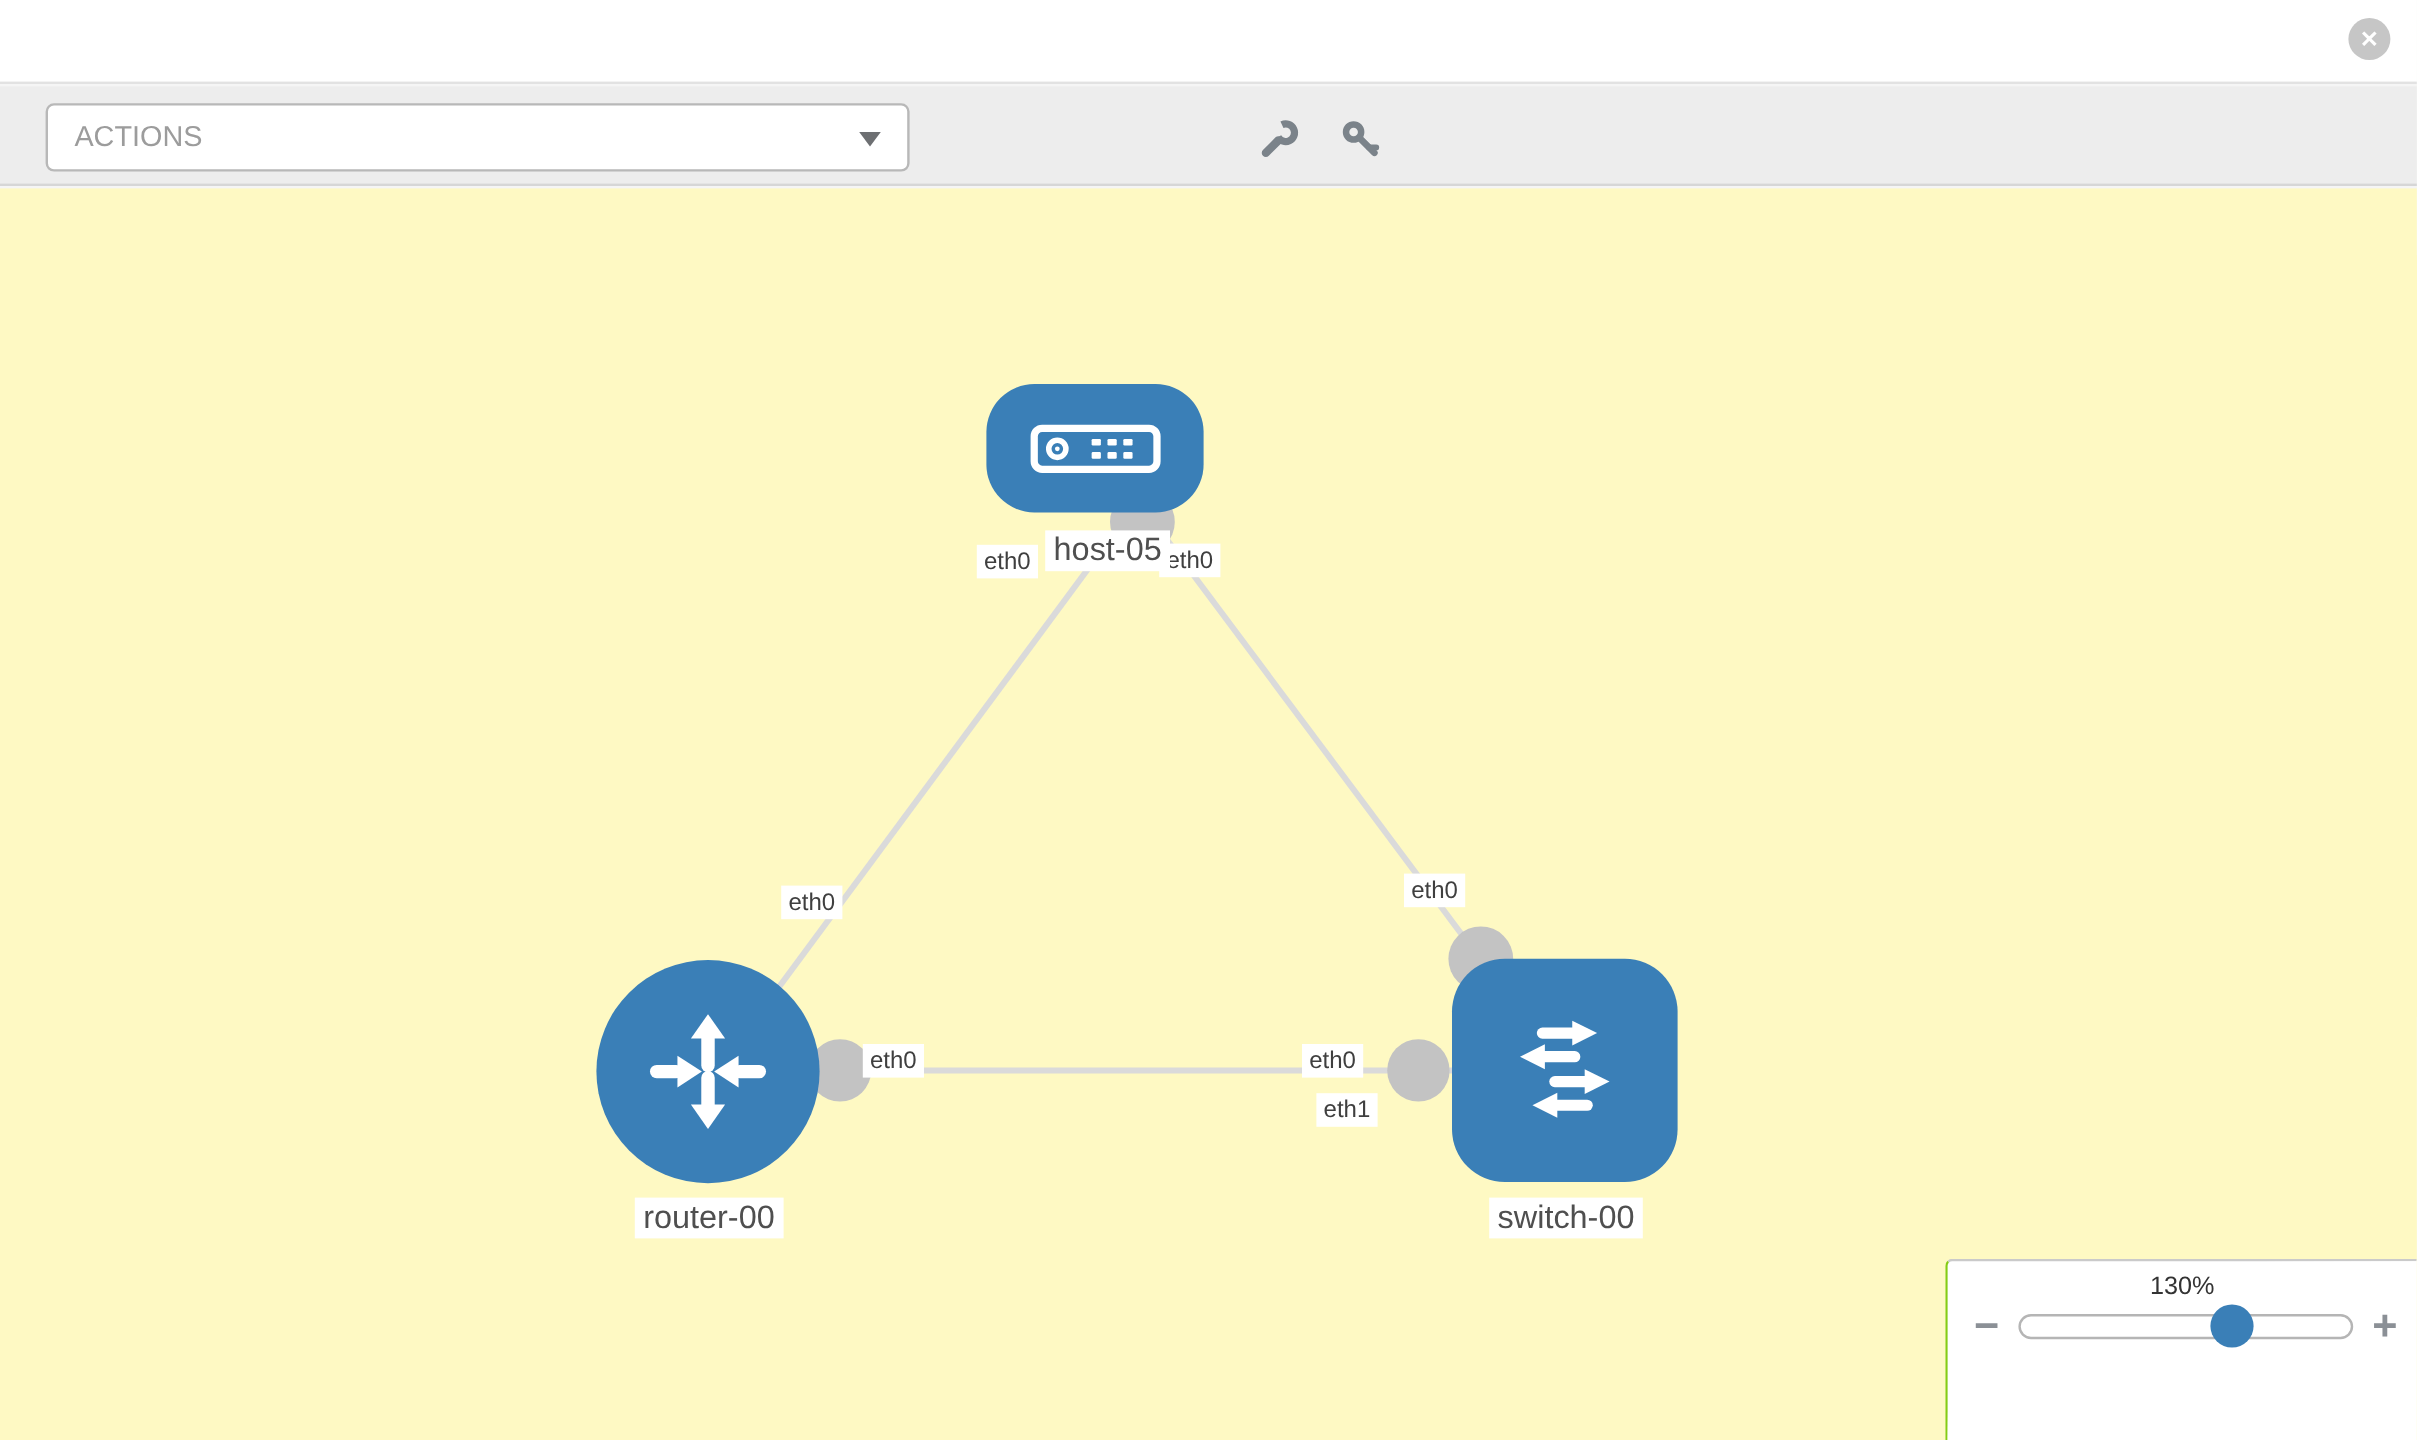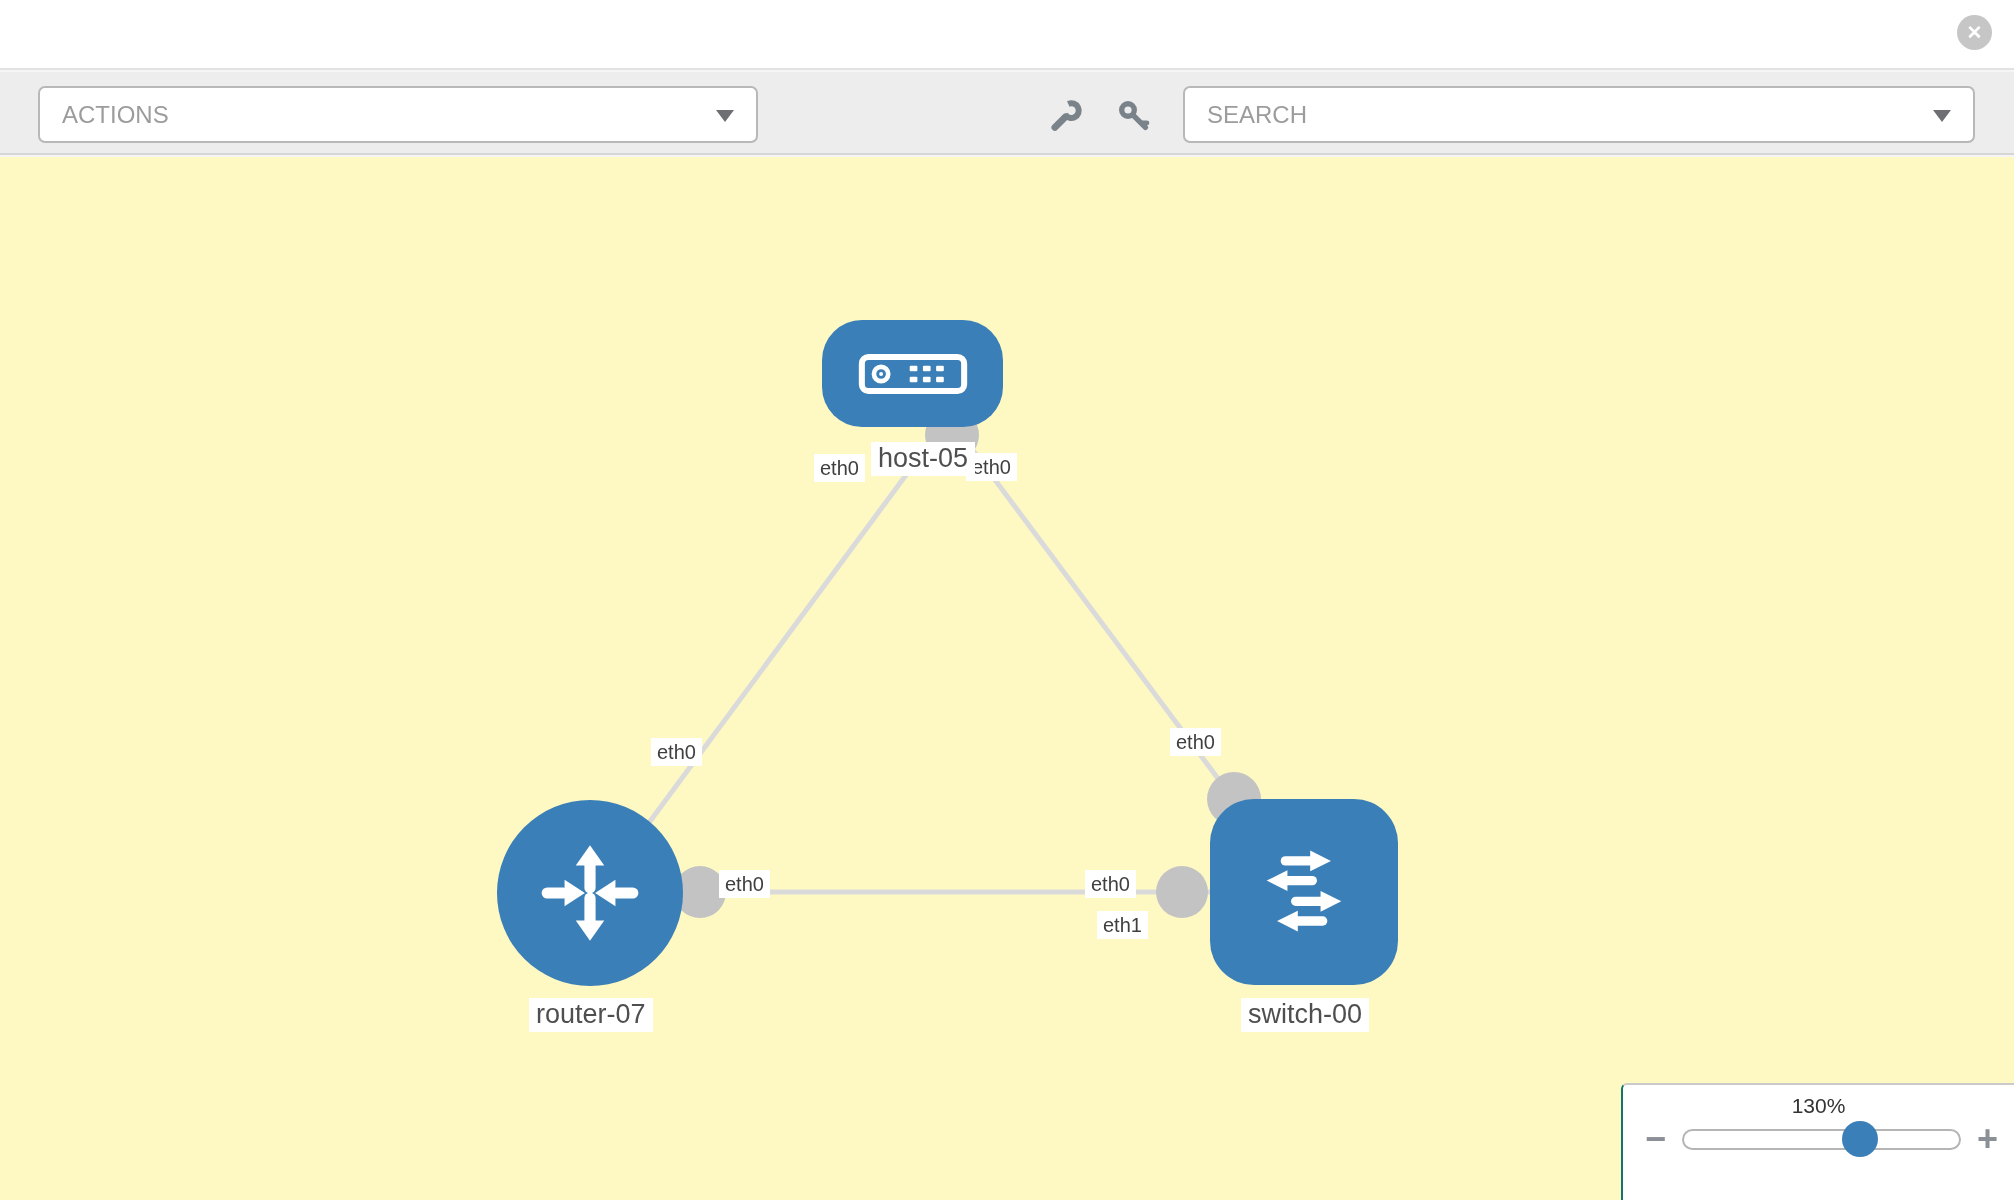--- a/index.html
+++ b/index.html
@@ -51,22 +51,22 @@
   .lbl-host-right   { left:966px;  top:296px; }
   .lbl-router-top   { left:651px;  top:581px; }
   .lbl-switch-top   { left:1170px; top:571px; }
   .lbl-router-right { left:719px;  top:713px; }
   .lbl-sw-hidden    { left:1085px; top:713px; z-index:5; }
   .lbl-sw-eth1      { left:1097px; top:754px; z-index:6; }
   .lbl-router-name  { left:529px;  top:841px; }
   .lbl-switch-name  { left:1241px; top:841px; }
 
   
-  .zoom-panel { position:absolute; right:0; bottom:0; width:393px; height:117px;
-    background:#ffffff; border-left:2px solid #0f766e; border-top:2px solid #cacaca;
+  .zoom-panel { position:absolute; right:0; bottom:0; width:393px; height:151px;
+    background:#ffffff; border-left:2px solid #84cc16; border-top:2px solid #cacaca;
     border-top-left-radius:6px; z-index:10; }
   .zoom-level { text-align:center; margin-top:9px; font-size:21px; color:#333333; }
   .zoom-row { display:flex; align-items:center; padding:0 16px 0 22px; margin-top:7px; }
   .zoom-btn { color:#8b9096; font-size:36px; font-weight:bold; line-height:28px;
     cursor:pointer; user-select:none; }
   .zoom-track { flex:1; height:21px; margin:0 16px; background:#ffffff;
     border:2px solid #b5b5b5; border-radius:12px; position:relative; cursor:pointer; }
   .zoom-handle { position:absolute; left:64%; top:50%; width:36px; height:36px;
     transform:translate(-50%,-50%); border-radius:50%; background:#3a7fb7;
     cursor:grab; }
@@ -90,24 +90,20 @@
     <line x1="4.6" y1="19.6" x2="11.6" y2="12.6" stroke-width="4.6" stroke-linecap="round"></line>
     <circle cx="15.6" cy="8.4" r="4.9" stroke-width="4" stroke-dasharray="22.5 8.3" transform="rotate(-115 15.6 8.4)"></circle>
   </svg>
 
   <svg class="tool-icon tool-key" viewBox="0 0 24 24" fill="none" stroke="#7b838a">
     <circle cx="8" cy="8" r="4.2" stroke-width="3.6"></circle>
     <line x1="11.4" y1="11.4" x2="19.6" y2="19.6" stroke-width="3.6" stroke-linecap="round"></line>
     <line x1="16.6" y1="16.6" x2="20.6" y2="16.6" stroke-width="3.2" stroke-linecap="round"></line>
   </svg>
 
-  <div class="select-box select-search">
-    <span>SEARCH</span>
-    <span class="caret"></span>
-  </div>
 </div>
 
 <div class="canvas">
 
   <svg class="net-svg" width="2014" height="1043" viewBox="0 0 2014 1043">
     <line x1="940" y1="272" x2="600" y2="732" stroke="#dadada" stroke-width="5"></line>
     <line x1="957" y1="272" x2="1234" y2="643" stroke="#dadada" stroke-width="5"></line>
     <line x1="590" y1="735" x2="1300" y2="735" stroke="#dadada" stroke-width="5"></line>
     <circle cx="952" cy="278" r="27" fill="#c3c3c3"></circle>
     <circle cx="700" cy="735" r="26" fill="#c3c3c3"></circle>
@@ -164,21 +160,21 @@
   </div>
 
   <div class="lbl lbl-host-left">eth0</div>
   <div class="lbl lbl-name lbl-host-name">host-05</div>
   <div class="lbl lbl-host-right">eth0</div>
   <div class="lbl lbl-router-top">eth0</div>
   <div class="lbl lbl-switch-top">eth0</div>
   <div class="lbl lbl-router-right">eth0</div>
   <div class="lbl lbl-sw-hidden">eth0</div>
   <div class="lbl lbl-sw-eth1">eth1</div>
-  <div class="lbl lbl-name lbl-router-name">router-07</div>
+  <div class="lbl lbl-name lbl-router-name">router-00</div>
   <div class="lbl lbl-name lbl-switch-name">switch-00</div>
 </div>
 
 <div class="zoom-panel">
   <div class="zoom-level">130%</div>
   <div class="zoom-row">
     <div class="zoom-btn">−</div>
     <div class="zoom-track">
       <div class="zoom-handle"></div>
     </div>

